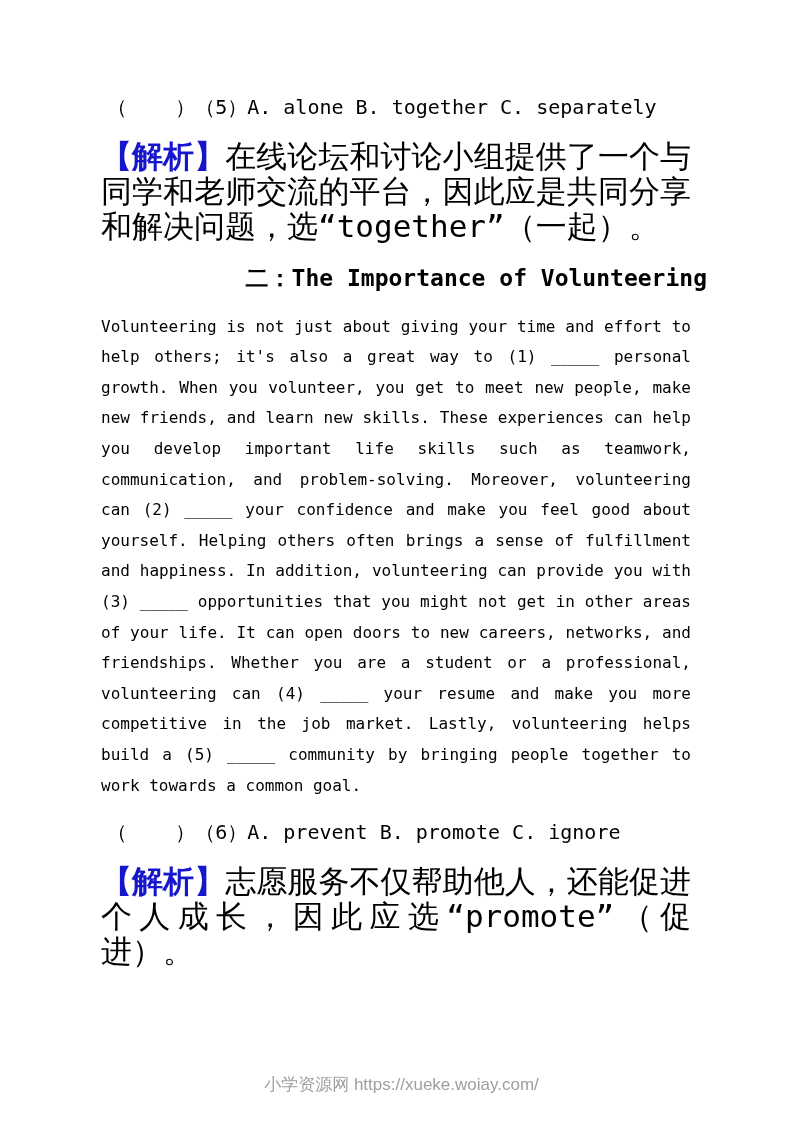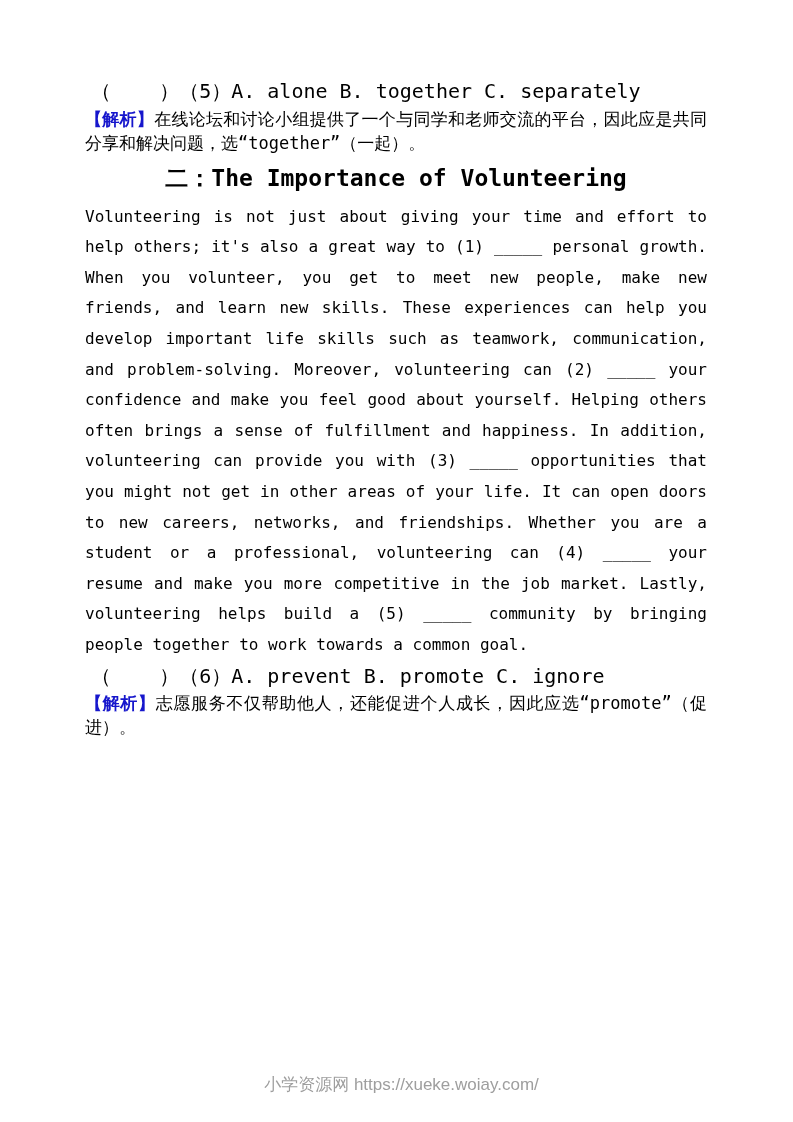--- a/index.html
+++ b/index.html
@@ -15,40 +15,40 @@
     overflow: hidden;
     color: #000000;
     font-family: "DejaVu Sans Mono", monospace;
   }
   .content {
     position: absolute;
     left: 85px;
     top: 76px;
     width: 622px;
   }
-  p { margin: 0; }
+  p { margin: 16px; }
   .q-line {
     font-size: 20px;
     line-height: 30.6px;
     white-space: pre-wrap;
     padding-left: 6px;
   }
   .analysis {
-    font-size: 17px;
-    line-height: 24px;
+    font-size: 31px;
+    line-height: 35px;
     text-align: justify;
   }
   .alabel {
     color: #1616cc;
     font-weight: bold;
   }
   .title {
     font-size: 23px;
     font-weight: bold;
-    text-align: center;
+    text-align: right;
     line-height: 36px;
     margin: 5px 0 6px 0;
     font-family: "DejaVu Sans Mono", monospace;
   }
   .passage {
     font-size: 16px;
     line-height: 30.6px;
     text-align: justify;
   }
   .footer {

